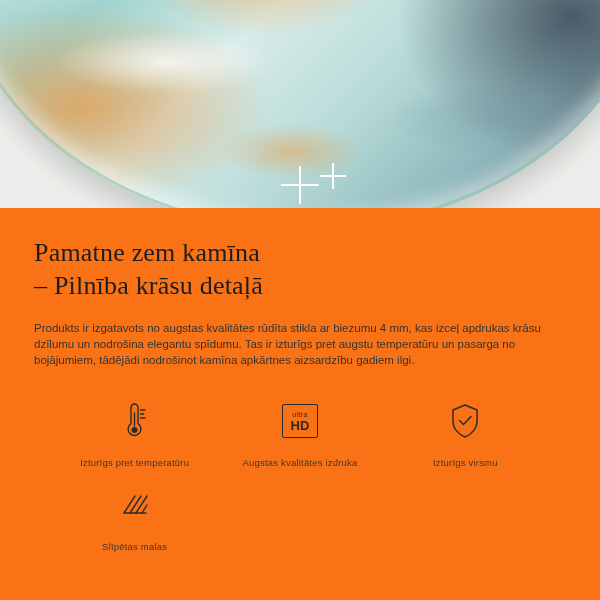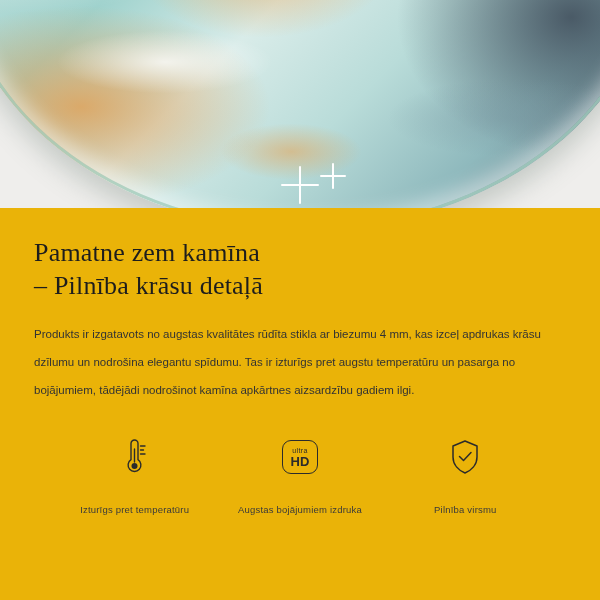--- a/index.html
+++ b/index.html
@@ -10,21 +10,21 @@
     width: 600px;
     height: 600px;
     background: #ffffff;
     font-family: "Liberation Sans", sans-serif;
     overflow: hidden;
   }
   .page {
     position: relative;
     width: 600px;
     height: 600px;
-    background: #eab308;
+    background: #f97316;
     overflow: hidden;
   }
 
   
   .hero {
     position: relative;
     width: 600px;
     height: 208px;
     background: #f3f2f0;
     overflow: hidden;
@@ -95,21 +95,21 @@
     font-weight: 400;
     font-size: 26px;
     line-height: 33px;
     color: #1d1d1d;
     margin: 0 0 18px 0;
     letter-spacing: 0.2px;
   }
   h1.title .l2 { display: block; }
   p.desc {
     font-size: 11.5px;
-    line-height: 28px;
+    line-height: 16px;
     color: #333333;
     margin: 0;
     max-width: 540px;
   }
 
   
   .features {
     display: grid;
     grid-template-columns: repeat(3, 1fr);
     row-gap: 14px;
@@ -123,31 +123,31 @@
     justify-content: flex-start;
   }
   .feature .ico {
     height: 46px;
     display: flex;
     align-items: center;
     justify-content: center;
     color: #2b2b2b;
   }
   .feature .cap {
-    margin-top: 24px;
+    margin-top: 13px;
     font-size: 9.5px;
     color: #3a3a3a;
     text-align: center;
     letter-spacing: 0.2px;
   }
   .ultrahd {
     width: 34px;
     height: 32px;
     border: 1.4px solid #2b2b2b;
-    border-radius: 9px;
+    border-radius: 2px;
     display: flex;
     flex-direction: column;
     align-items: center;
     justify-content: center;
     line-height: 1;
   }
   .ultrahd .u {
     font-size: 7px;
     letter-spacing: 0.4px;
     color: #2b2b2b;
@@ -203,31 +203,43 @@
         <div class="cap">Izturīgs pret temperatūru</div>
       </div>
 
       <div class="feature">
         <div class="ico">
           <div class="ultrahd">
             <div class="u">ultra</div>
             <div class="hd">HD</div>
           </div>
         </div>
-        <div class="cap">Augstas bojājumiem izdruka</div>
+        <div class="cap">Augstas kvalitātes izdruka</div>
       </div>
 
       <div class="feature">
         <div class="ico">
           <svg width="34" height="40" viewBox="0 0 34 40" fill="none" stroke="#2b2b2b" stroke-width="1.5" stroke-linecap="round" stroke-linejoin="round">
             <path d="M17 4 L29 9 V20 C29 28 23 33.5 17 36 C11 33.5 5 28 5 20 V9 Z"></path>
             <polyline points="11.5,19.5 15.5,23.5 23,15.5"></polyline>
           </svg>
         </div>
-        <div class="cap">Pilnība virsmu</div>
-      </div>
-
-
+        <div class="cap">Izturīgs virsmu</div>
+      </div>
+
+
+      <div class="feature">
+        <div class="ico">
+          <svg width="38" height="34" viewBox="0 0 38 34" fill="none" stroke="#2b2b2b" stroke-width="1.4" stroke-linecap="round">
+            <path d="M8 25 L19 8"></path>
+            <path d="M14 25 L25 8"></path>
+            <path d="M20 25 L31 8"></path>
+            <path d="M26 25 L31 17"></path>
+            <path d="M8 25 L30 25"></path>
+          </svg>
+        </div>
+        <div class="cap">Slīpētas malas</div>
+      </div>
 
 
     </div>
   </div>
 </div>
 
 </body></html>

